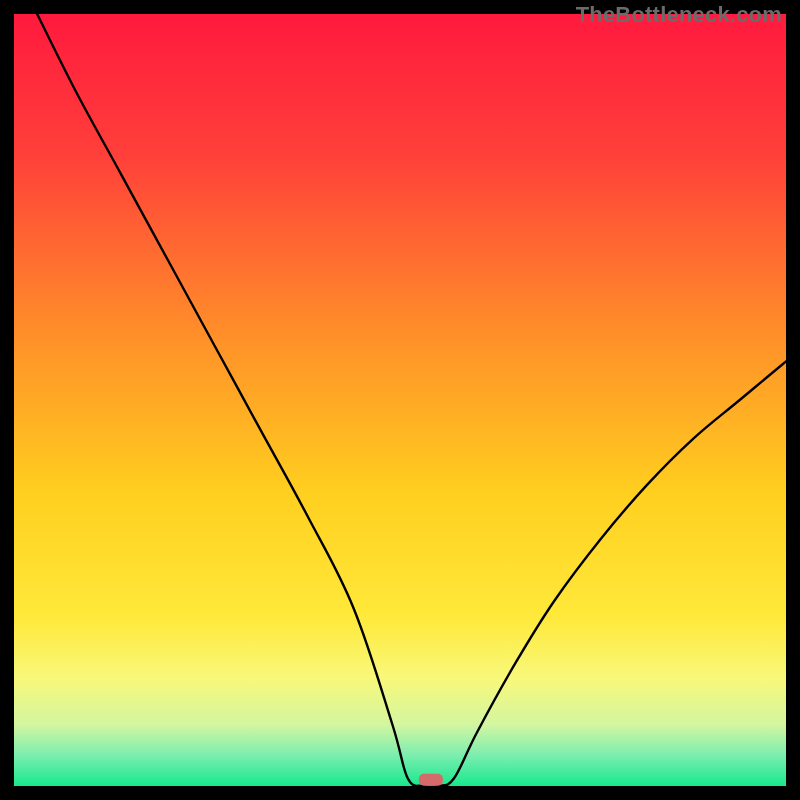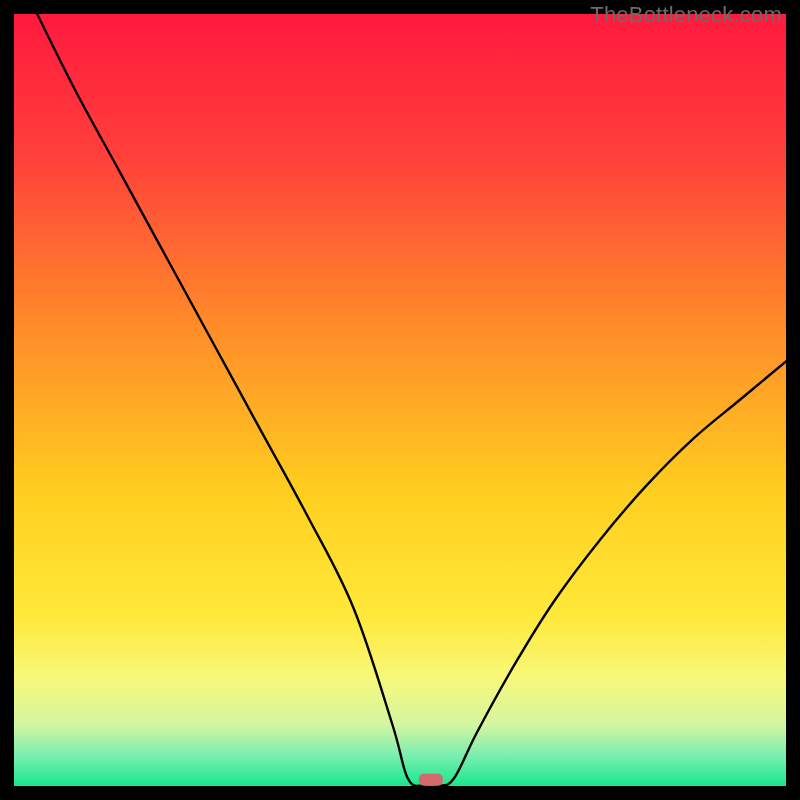--- a/index.html
+++ b/index.html
@@ -26,21 +26,21 @@
     width: 772px;
     height: 772px;
   }
   .watermark {
     position: absolute;
     top: 2px;
     right: 18px;
     color: #6b6b6b;
     font-size: 22px;
     letter-spacing: 0.2px;
-    font-weight: 400;
+    font-weight: 700;
   }
 </style>
 </head>
 <body>
 
 <div class="frame">
   <svg class="plot" viewBox="0 0 772 772">
     <defs>
       <linearGradient id="bg-grad" x1="0" y1="0" x2="0" y2="1">
         <stop offset="0%" stop-color="#ff1a3e"></stop>

